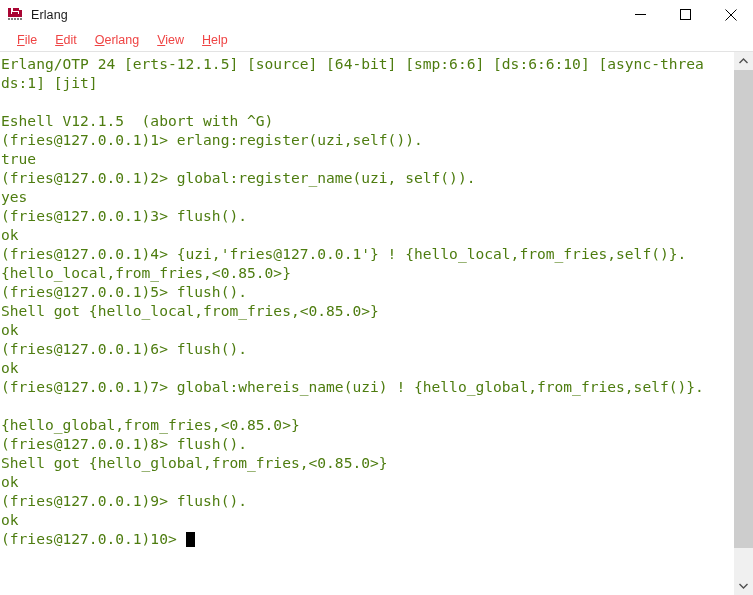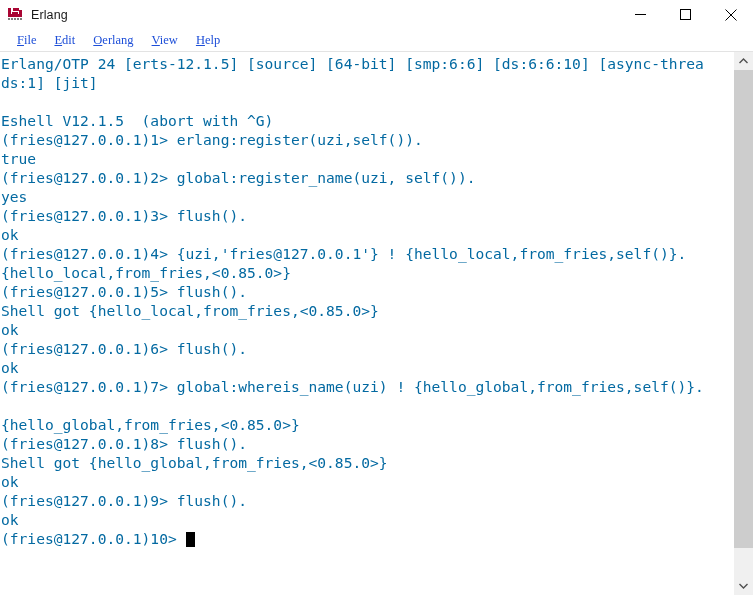--- a/index.html
+++ b/index.html
@@ -73,44 +73,43 @@
     height: 22px;
     min-height: 22px;
     background: #ffffff;
     display: flex;
     align-items: center;
     padding-left: 8px;
     gap: 0px;
   }
   .menu-item {
     font-size: 12.5px;
-    color: #1d4ed8;
+    color: #ef4444;
     padding: 0 9px;
     white-space: nowrap;
     line-height: 22px;
-    font-family: Liberation Serif, serif;
   }
   .menu-item .acc {
     text-decoration: underline;
     text-underline-offset: 1px;
   }
 
   
   .term-wrap {
     flex: 1 1 auto;
     display: flex;
     position: relative;
     border-top: 1px solid #e3e3e3;
     overflow: hidden;
     background: #ffffff;
   }
   .term {
     flex: 1 1 auto;
     background: #ffffff;
-    color: #0369a1;
+    color: #4d7c0f;
     font-family: "DejaVu Sans Mono", "Liberation Mono", monospace;
     font-size: 14.6px;
     line-height: 19px;
     padding: 2px 8px 0 1px;
     white-space: pre;
     overflow: hidden;
     letter-spacing: 0px;
   }
   .term-line {
     height: 19px;

